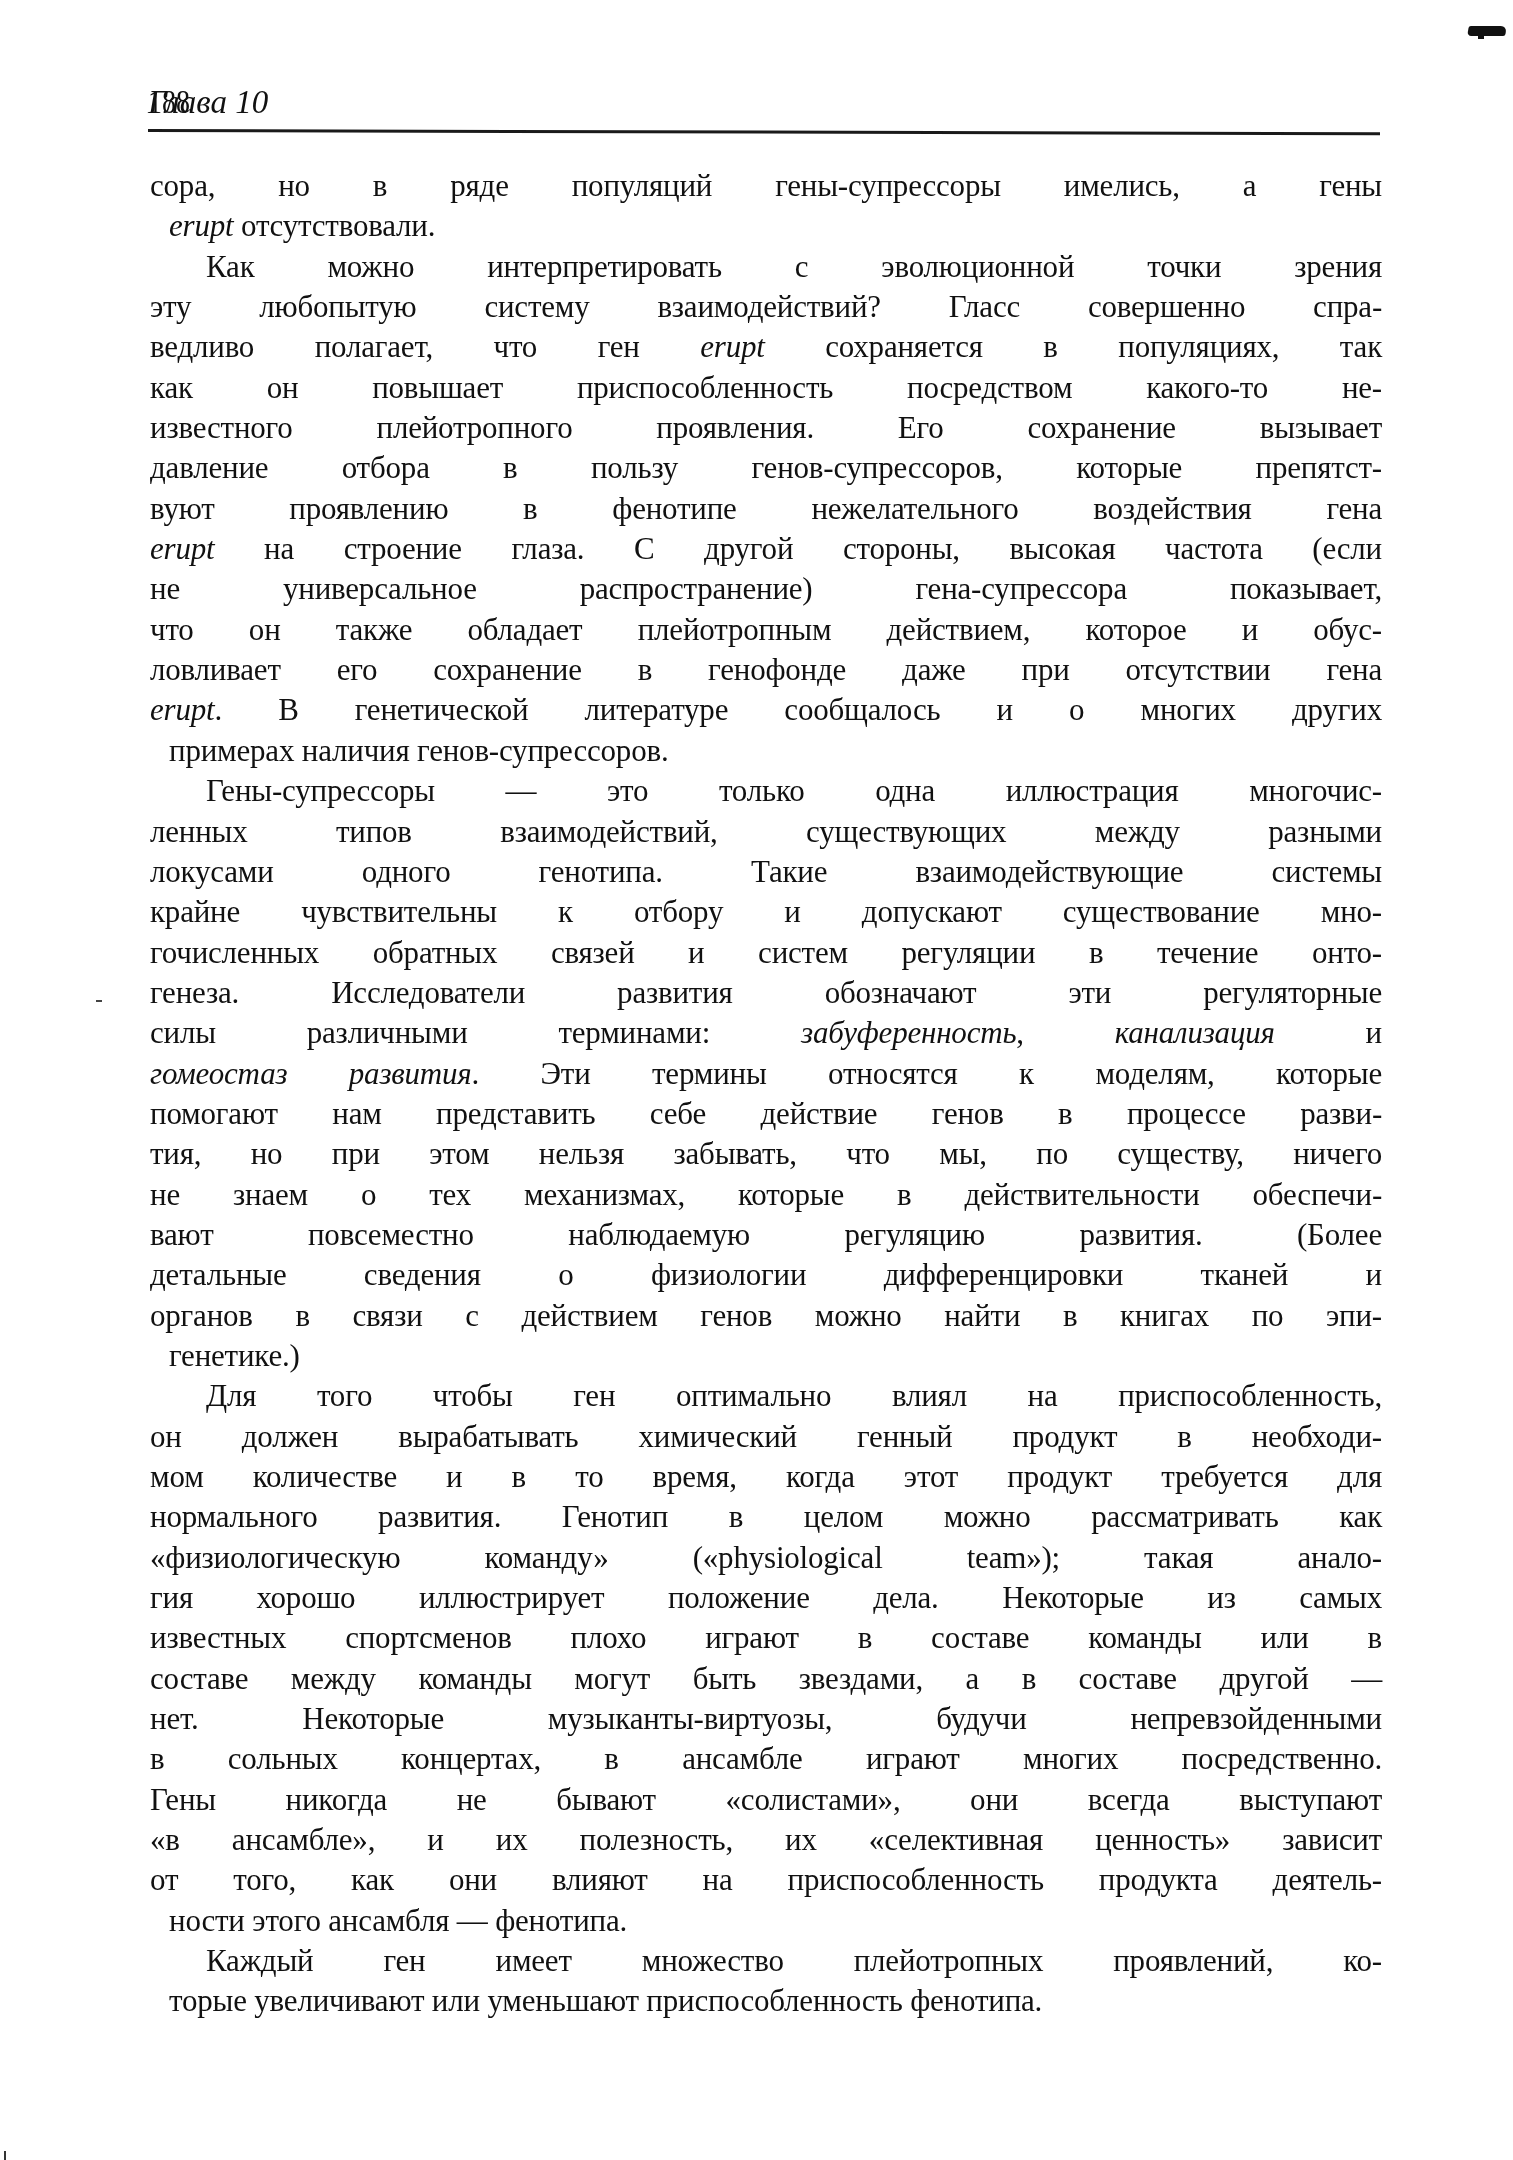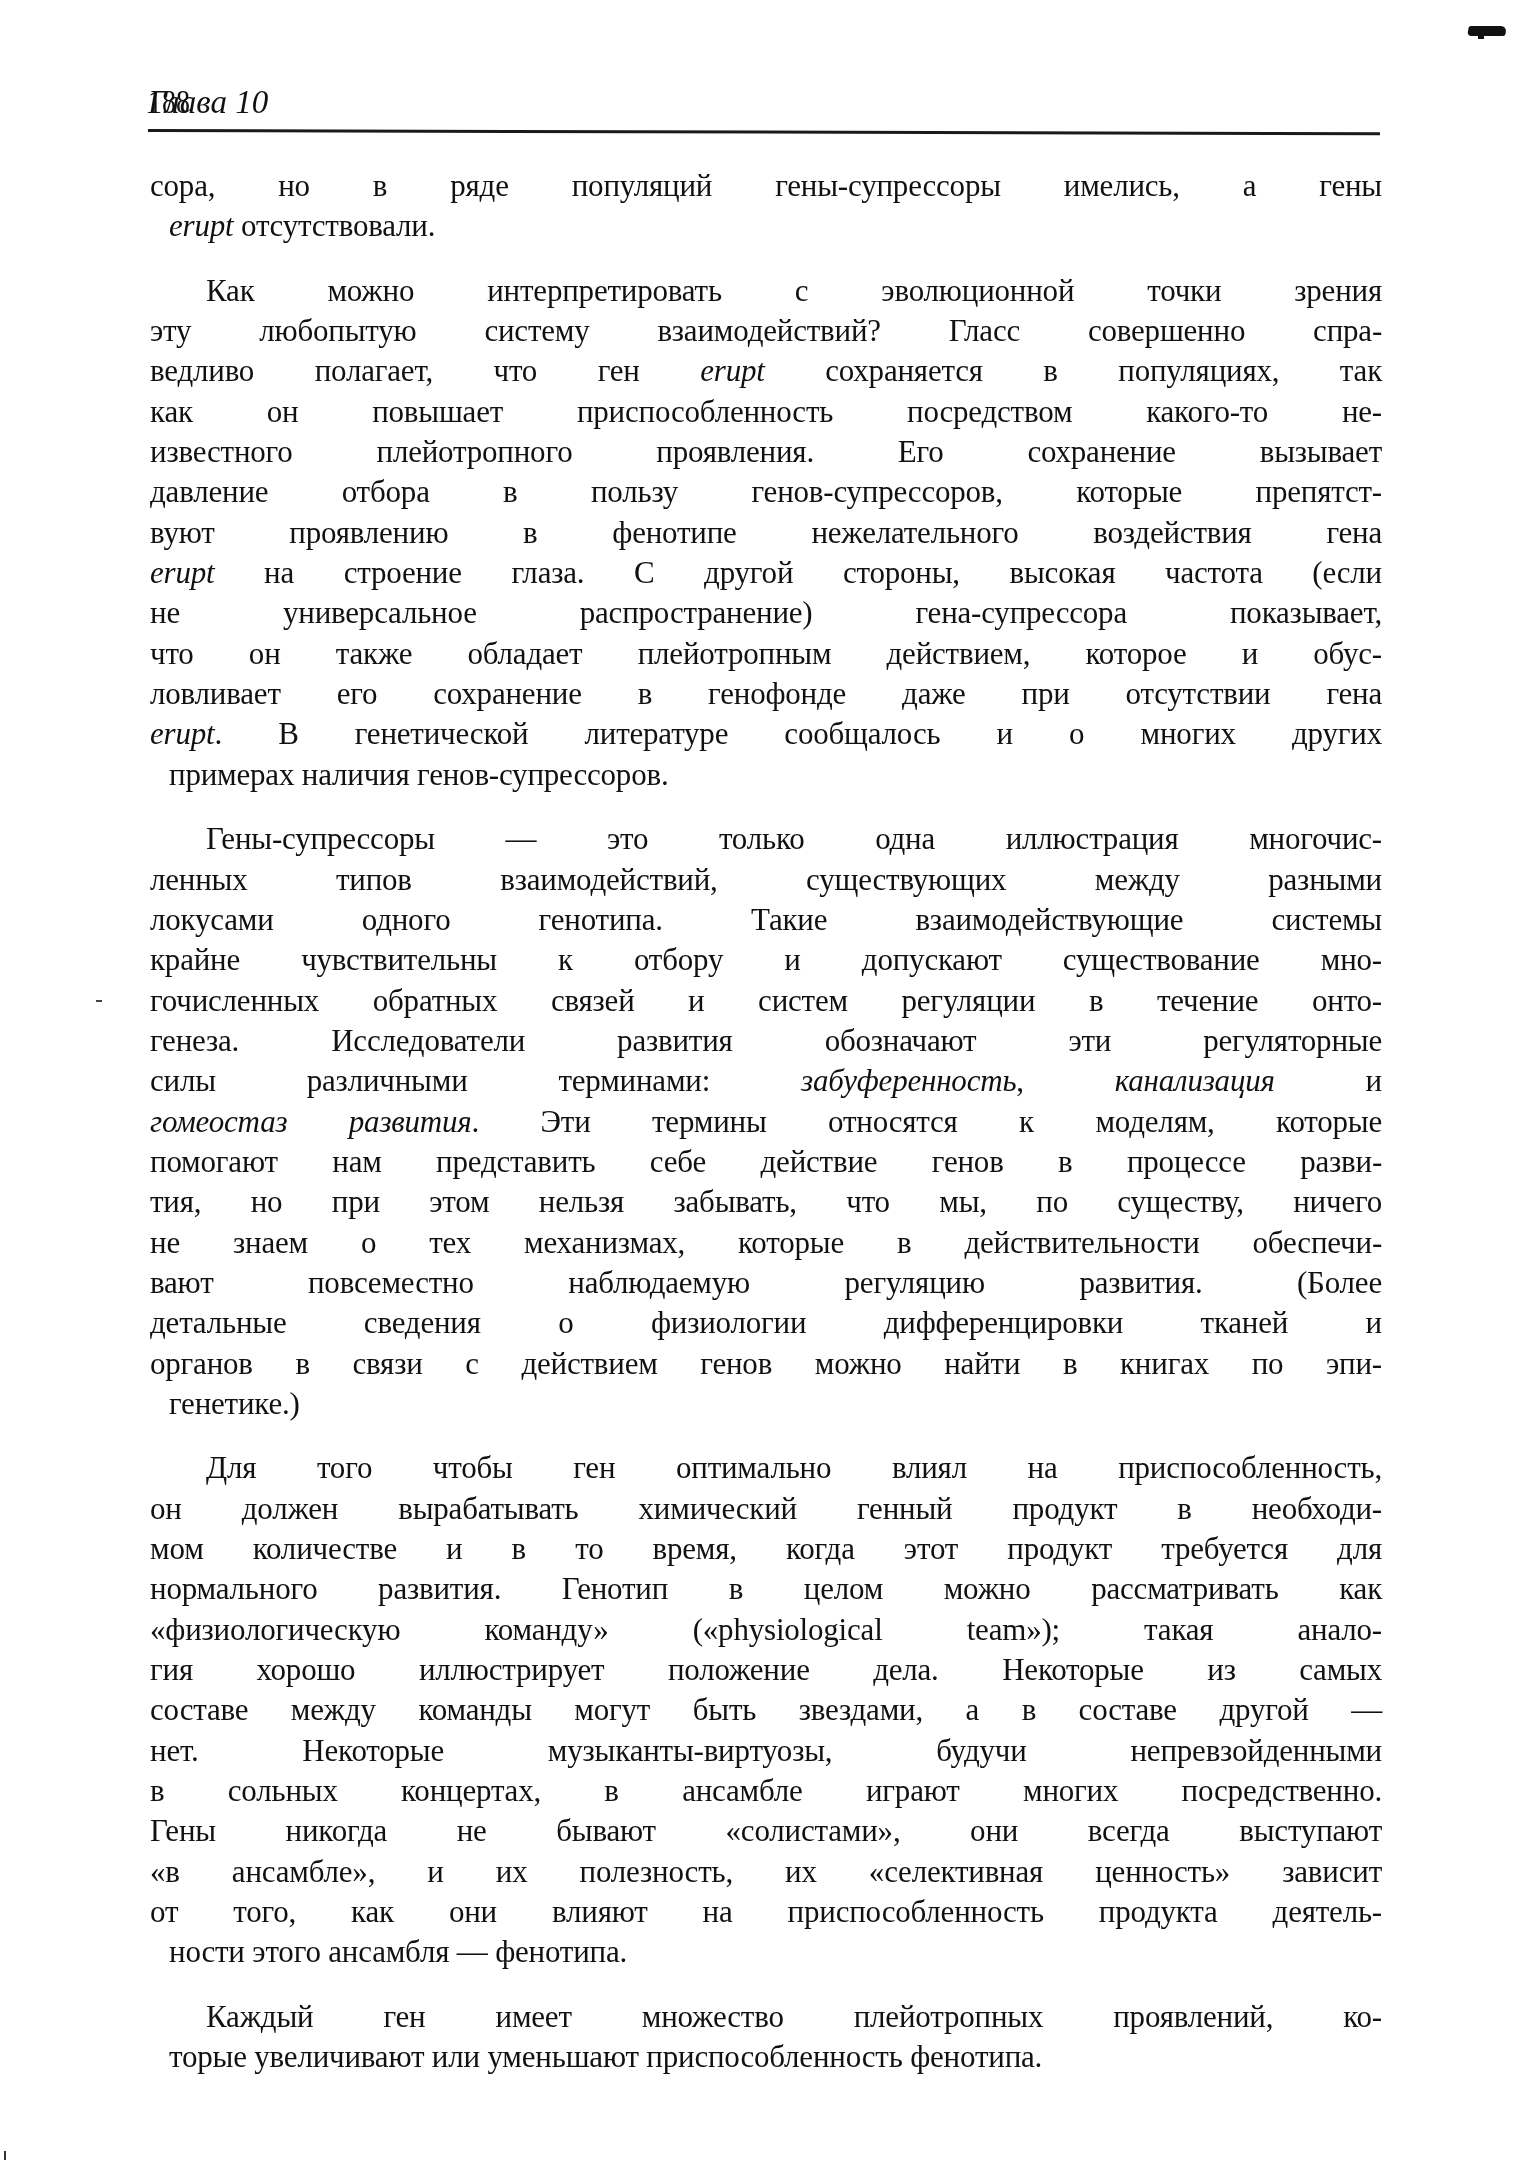--- a/index.html
+++ b/index.html
@@ -5,21 +5,21 @@
   html, body { margin: 0; padding: 0; background: #ffffff; }
   body { width: 1513px; height: 2160px; position: relative; overflow: hidden; color: #111; font-family: "Liberation Serif", "DejaVu Serif", serif; }
   .page { position: absolute; left: 0; top: 16px; width: 1234px; height: 2160px; }
   .header { position: absolute; left: 148px; top: 66px; width: 1230px; height: 46px; }
   .page-number { position: absolute; left: 0; top: 0; font-size: 33px; line-height: 40px; transform: scaleX(0.85); transform-origin: left; }
   .running-head { position: absolute; left: 0; width: 100%; top: 0; text-align: left; font-style: italic; font-size: 33px; line-height: 40px; }
   .rule { position: absolute; left: 148px; top: 113px; width: 1232px; height: 3px; background: #1a1a1a; transform: rotate(0.15deg); transform-origin: left; }
   .body-text { position: absolute; left: 150px; top: 150px; width: 1232px; }
   .line { display: block; font-size: 31px; line-height: 40.35px; height: 40.35px; text-align: justify; text-align-last: justify; white-space: nowrap; overflow: visible; letter-spacing: -0.2px; }
   .line.last { text-align-last: left; margin-left: 19px; }
-  .line.indent { padding-left: 56px; box-sizing: border-box; margin-top: 24px; }
+  .line.indent { padding-left: 56px; box-sizing: border-box; }
   i { font-style: italic; }
   .smudge { position: absolute; left: 1468px; top: 10px; width: 38px; height: 10px; background: #111; border-radius: 2px 6px 2px 4px; transform: skewX(-10deg); }
   .smudge2 { position: absolute; left: 1478px; top: 18px; width: 6px; height: 5px; background: #111; }
   .tick { position: absolute; left: 4px; top: 2135px; width: 2px; height: 20px; background: #333; }
   .tick2 { position: absolute; left: 96px; top: 984px; width: 6px; height: 2px; background: #444; }
 </style>
 </head>
 <body>
 
 <div class="page">
@@ -71,20 +71,21 @@
         <div class="line"><span>органов в связи с действием генов можно найти в книгах по эпи-</span></div>
         <div class="line last"><span>генетике.)</span></div>
       </div>
       <div>
         <div class="line indent"><span>Для того чтобы ген оптимально влиял на приспособленность,</span></div>
         <div class="line"><span>он должен вырабатывать химический генный продукт в необходи-</span></div>
         <div class="line"><span>мом количестве и в то время, когда этот продукт требуется для</span></div>
         <div class="line"><span>нормального развития. Генотип в целом можно рассматривать как</span></div>
         <div class="line"><span>«физиологическую команду» («physiological team»); такая анало-</span></div>
         <div class="line"><span>гия хорошо иллюстрирует положение дела. Некоторые из самых</span></div>
+        <div class="line"><span>известных спортсменов плохо играют в составе команды или в</span></div>
         <div class="line"><span>составе между команды могут быть звездами, а в составе другой —</span></div>
         <div class="line"><span>нет. Некоторые музыканты-виртуозы, будучи непревзойденными</span></div>
         <div class="line"><span>в сольных концертах, в ансамбле играют многих посредственно.</span></div>
         <div class="line"><span>Гены никогда не бывают «солистами», они всегда выступают</span></div>
         <div class="line"><span>«в ансамбле», и их полезность, их «селективная ценность» зависит</span></div>
         <div class="line"><span>от того, как они влияют на приспособленность продукта деятель-</span></div>
         <div class="line last"><span>ности этого ансамбля — фенотипа.</span></div>
       </div>
       <div>
         <div class="line indent"><span>Каждый ген имеет множество плейотропных проявлений, ко-</span></div>

